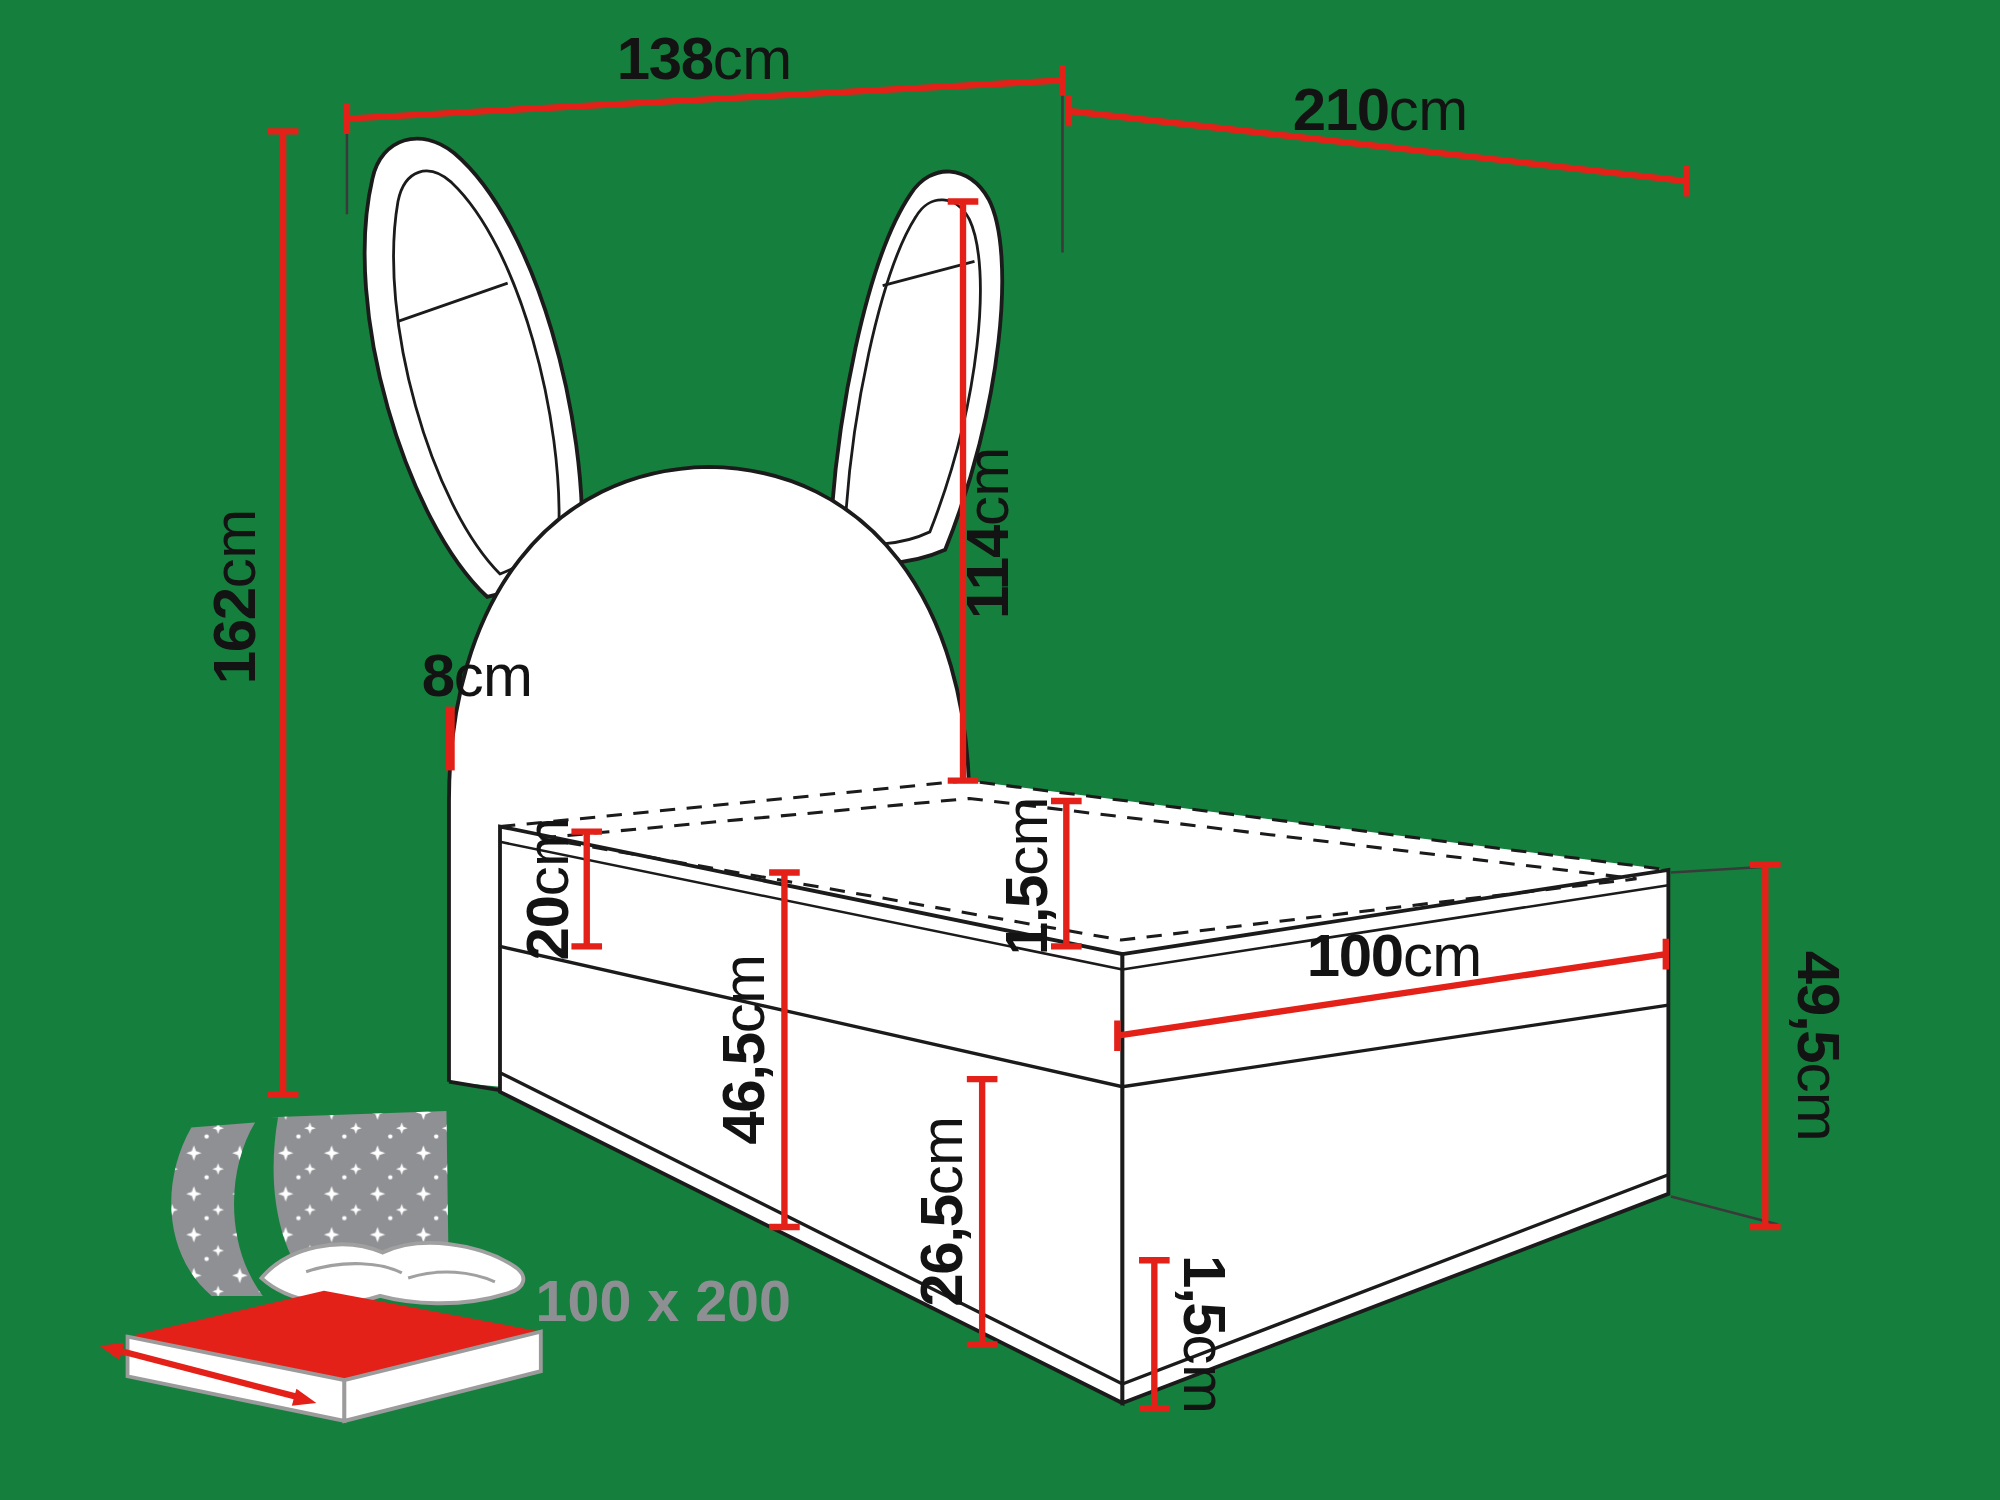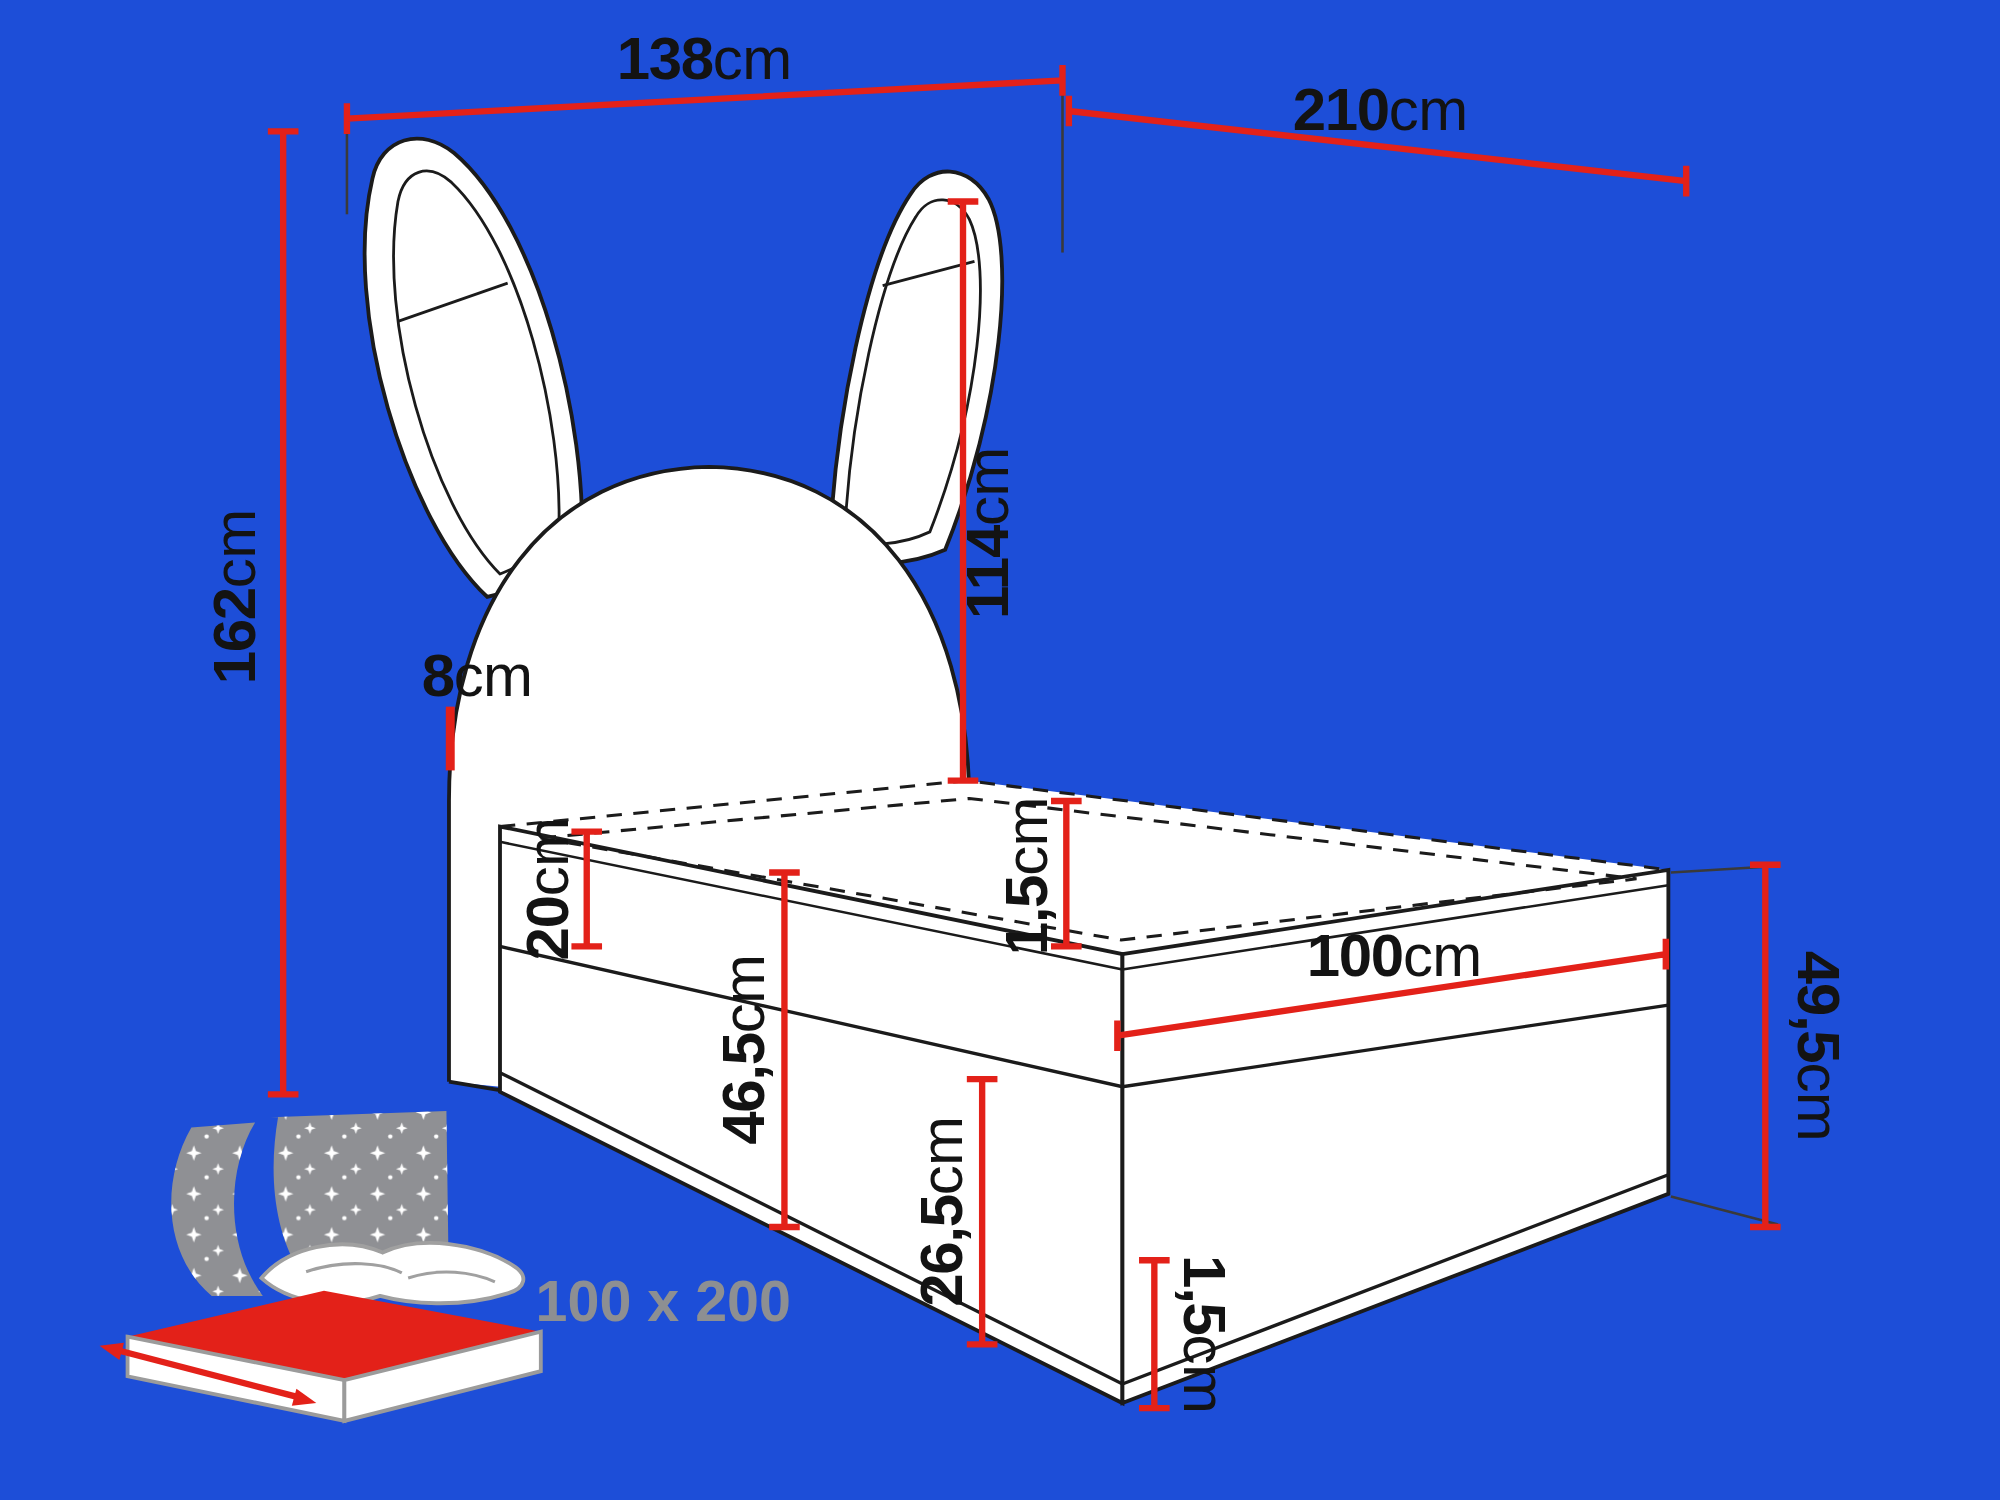--- a/index.html
+++ b/index.html
@@ -1,16 +1,16 @@
 <!DOCTYPE html>
 <html><head>
 <meta charset="utf-8">
 <style>
   html,body{margin:0;padding:0;background:#ffffff;}
-  .stage{position:relative;width:2000px;height:1500px;background:#1d4ed8;overflow:hidden;}
+  .stage{position:relative;width:2000px;height:1500px;background:#15803d;overflow:hidden;}
   svg{position:absolute;left:0;top:0;}
   .dim{font-family:"Liberation Sans",sans-serif;font-size:47px;fill:#131313;text-anchor:middle;}
   .dim .num{font-weight:700;letter-spacing:-1px;}
   .dim .unit{font-weight:400;letter-spacing:-0.5px;}
   .thumb-label{font-family:"Liberation Sans",sans-serif;font-size:45px;font-weight:700;text-anchor:middle;}
 </style>
 </head>
 <body>
 
 <div class="stage">

